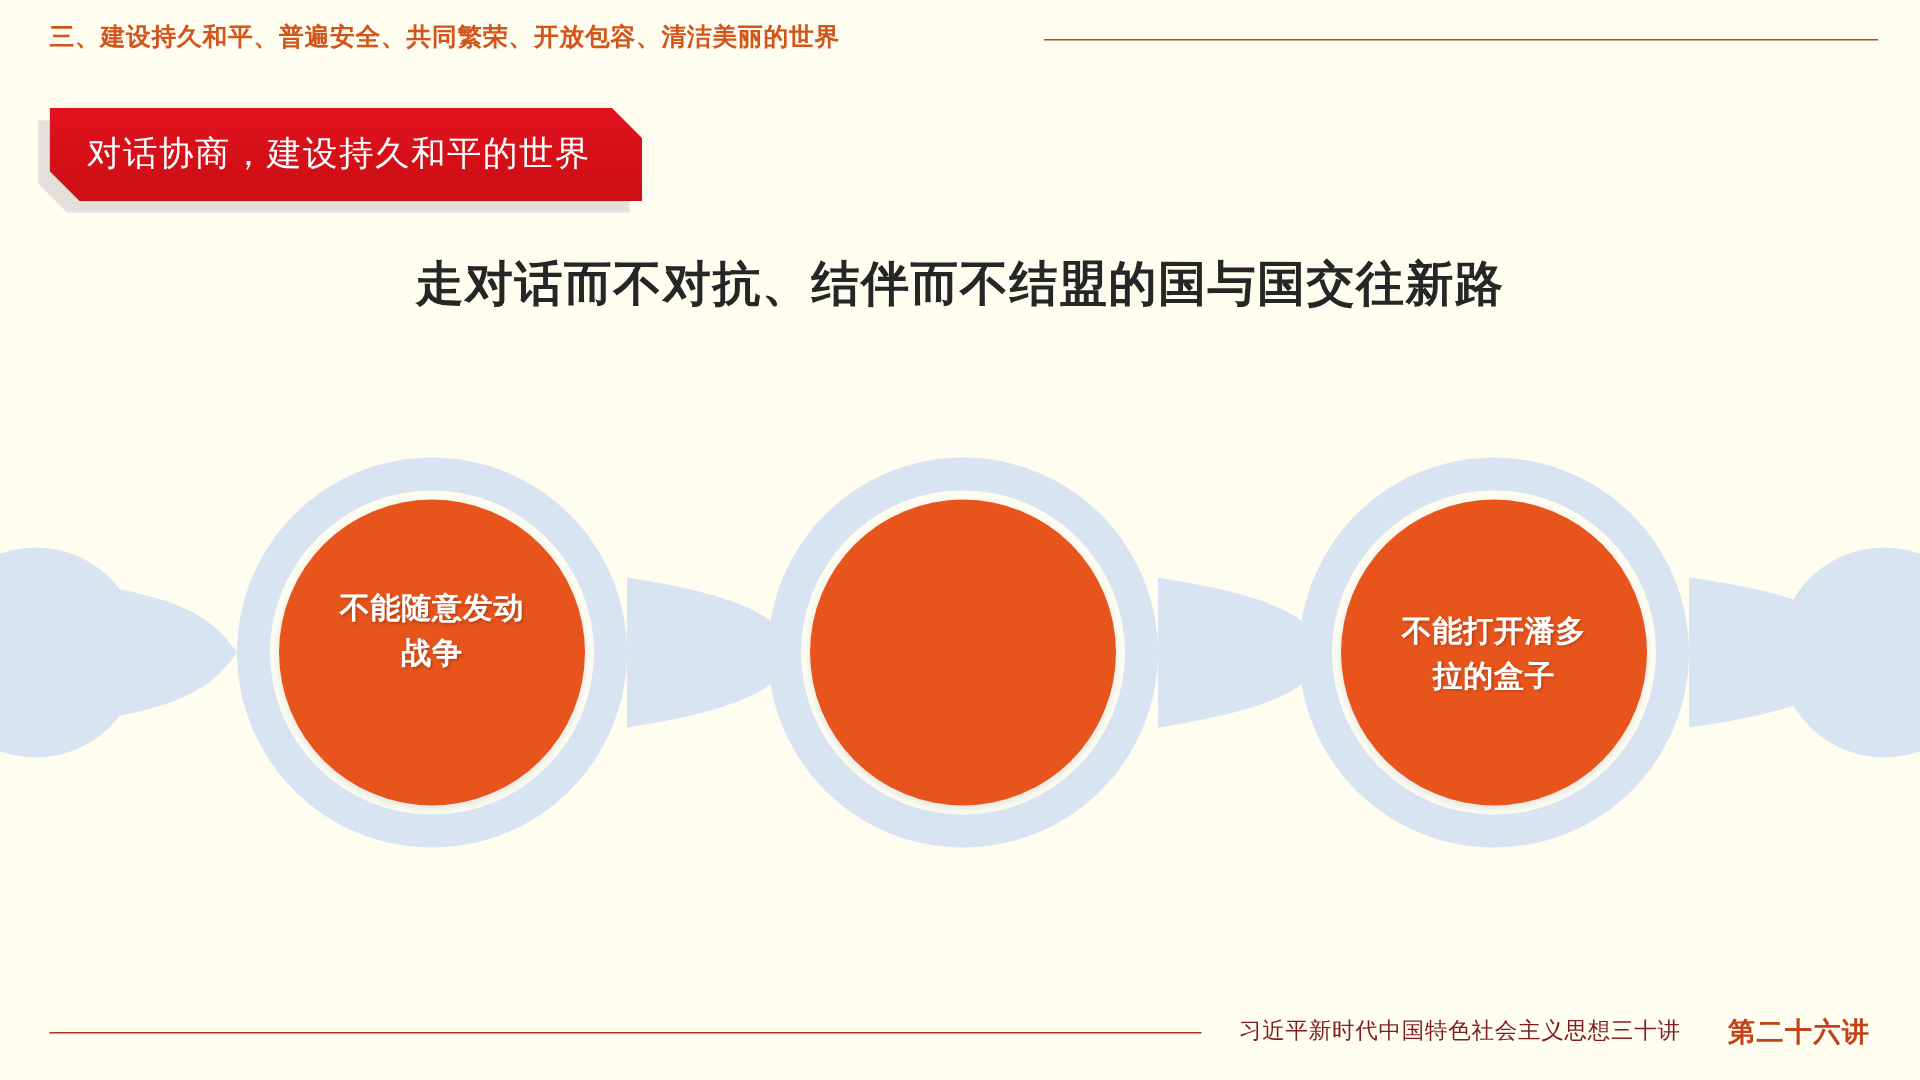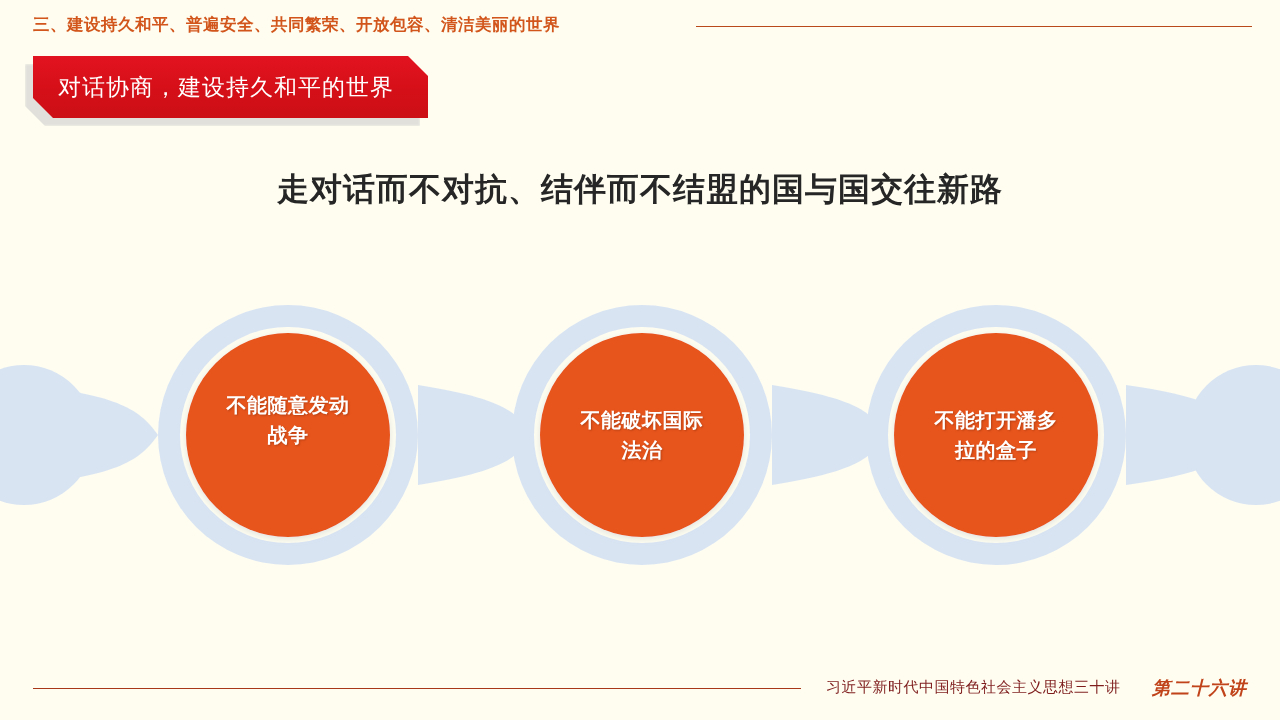--- a/index.html
+++ b/index.html
@@ -20,21 +20,21 @@
     font-size:16.5px;font-weight:bold;letter-spacing:.5px;
     color:#d2561c;white-space:nowrap;
     font-family:"DejaVu Sans","Liberation Sans",sans-serif;
   }
   .header-rule{
     position:absolute;left:696px;top:26px;width:556px;height:1px;
     background:#b9481a;
   }
 
   
-  .banner-wrap{position:absolute;left:33px;top:56px;width:468px;height:62px;}
+  .banner-wrap{position:absolute;left:33px;top:72px;width:468px;height:62px;}
   .banner-shadow{
     position:absolute;left:-8px;top:8px;width:395px;height:62px;
     background:#c9c9c9;opacity:.55;
     -webkit-clip-path:polygon(0 0,375px 0,395px 20px,395px 62px,20px 62px,0 42px);
     clip-path:polygon(0 0,375px 0,395px 20px,395px 62px,20px 62px,0 42px);
     filter:blur(1px);
   }
   .banner{
     position:absolute;left:0;top:0;width:395px;height:62px;
     background:#da1119;
@@ -75,21 +75,21 @@
     background:#a8371a;
   }
   .footer-book{
     position:absolute;left:826px;top:18px;
     font-size:15px;color:#7f1d1d;letter-spacing:.5px;white-space:nowrap;
     font-family:"DejaVu Serif","Liberation Serif",serif;
   }
   .footer-lesson{
     position:absolute;left:1152px;top:16px;
     font-size:18px;color:#c0431a;font-weight:bold;letter-spacing:1px;
-    white-space:nowrap;font-style:italic;
+    white-space:nowrap;
     font-family:"DejaVu Serif","Liberation Serif",serif;
     text-align:right;
   }
 </style>
 </head>
 <body>
 
 <div class="slide">
 
   <div class="header">
@@ -138,24 +138,20 @@
         <circle cx="642" cy="155" r="102" fill="#e8551a" filter="url(#softshadow)"></circle>
         <circle cx="996" cy="155" r="102" fill="#e8551a" filter="url(#softshadow)"></circle>
       </g>
     </svg>
 
     <div class="node-label" style="left:188px;top:110px;">
       <div>不能随意发动</div>
       <div>战争</div>
     </div>
 
-    <div class="node-label" style="left:542px;top:125px;">
-      <div>不能破坏国际</div>
-      <div>法治</div>
-    </div>
 
     <div class="node-label" style="left:896px;top:125px;">
       <div>不能打开潘多</div>
       <div>拉的盒子</div>
     </div>
   </div>
 
   <div class="footer">
     <div class="footer-rule"></div>
     <div class="footer-book">习近平新时代中国特色社会主义思想三十讲</div>

